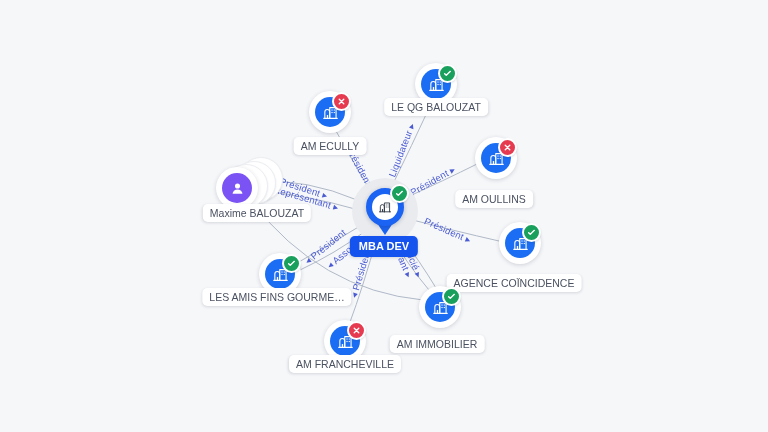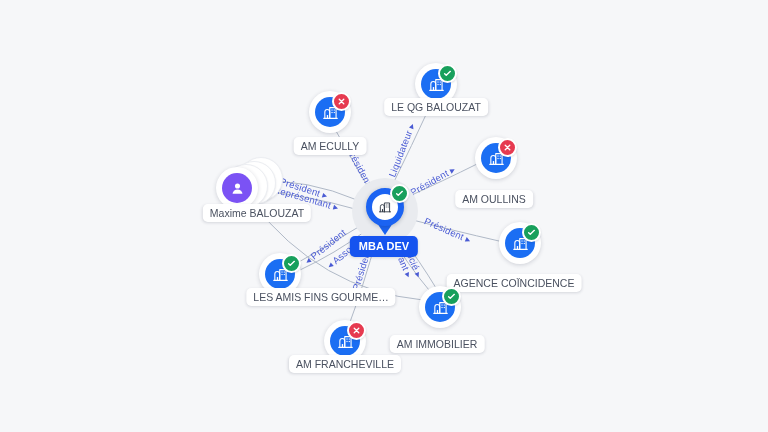--- a/index.html
+++ b/index.html
@@ -248,21 +248,21 @@
           <rect x="10" y="8.4" width="1.2" height="1.2" fill="#fff" stroke="none"></rect>
           <rect x="12.4" y="8.4" width="1.2" height="1.2" fill="#fff" stroke="none"></rect>
           <rect x="5.1" y="11.7" width="1.4" height="3.5" fill="#fff" stroke="none"></rect>
         </svg>
       </div>
       <div class="badge check">
         <svg viewBox="0 0 15 15" width="11" height="11">
           <path d="M3.6 7.8 l2.2 2.2 L11.4 4.6" stroke="#fff" stroke-width="1.9" fill="none" stroke-linecap="round" stroke-linejoin="round"></path>
         </svg>
       </div>
-      <div class="pill" style="left: -3px; top: 14px; margin-left: 44px;">LES AMIS FINS GOURME…</div>
+      <div class="pill" style="left: -3px; top: 14px;">LES AMIS FINS GOURME…</div>
     </div>
     <div class="node center" style="left: 385px; top: 210px;">
       <div class="halo"></div>
       <div class="pin-tail"></div>
       <div class="pin-circle">
         <svg viewBox="0 0 18 18" width="14" height="14" fill="none" stroke="#2e3744" stroke-width="1.15" stroke-linecap="round" stroke-linejoin="round">
           <path d="M1.8 15.2 H16.2"></path>
           <path d="M3 15.2 V8.6 Q3 5.9 5.6 5.9 Q8.2 5.9 8.2 8.6 V15.2"></path>
           <path d="M8.2 15.2 V3.8 H14.9 V15.2"></path>
           <rect x="10" y="5.8" width="1.2" height="1.2" fill="#2e3744" stroke="none"></rect>

